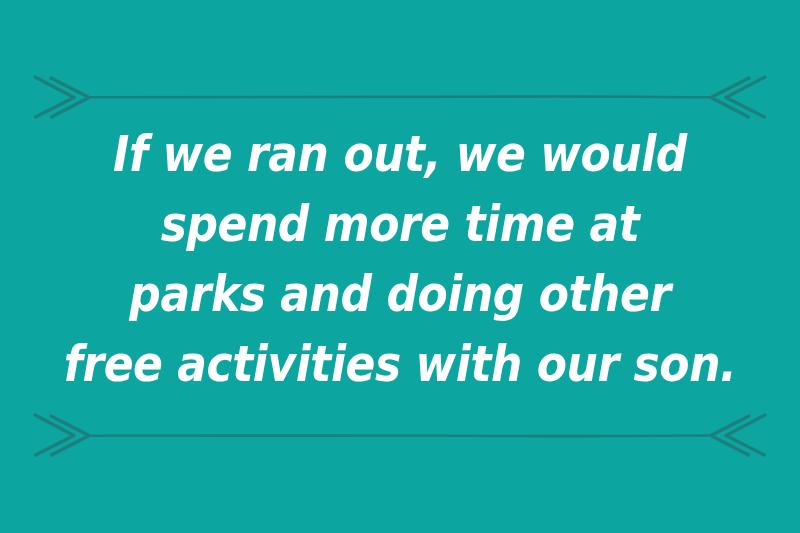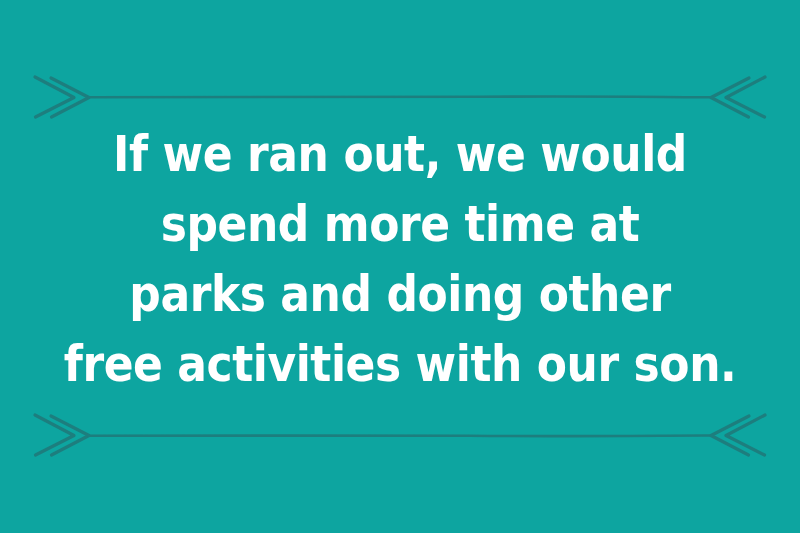--- a/index.html
+++ b/index.html
@@ -40,20 +40,21 @@
   
   #quote-text {
     position: absolute;
     left: 0;
     top: 119px;
     width: 800px;
     text-align: center;
     color: #ffffff;
     font-family: "DejaVu Sans", "Liberation Sans", sans-serif;
     font-weight: bold;
+    font-style: italic;
     font-size: 50px;
     line-height: 70px;
     letter-spacing: -0.5px;
     -webkit-font-smoothing: antialiased;
   }
   #quote-text .quote-line {
     display: block;
     white-space: nowrap;
     transform: scaleX(0.88);
     transform-origin: center center;

